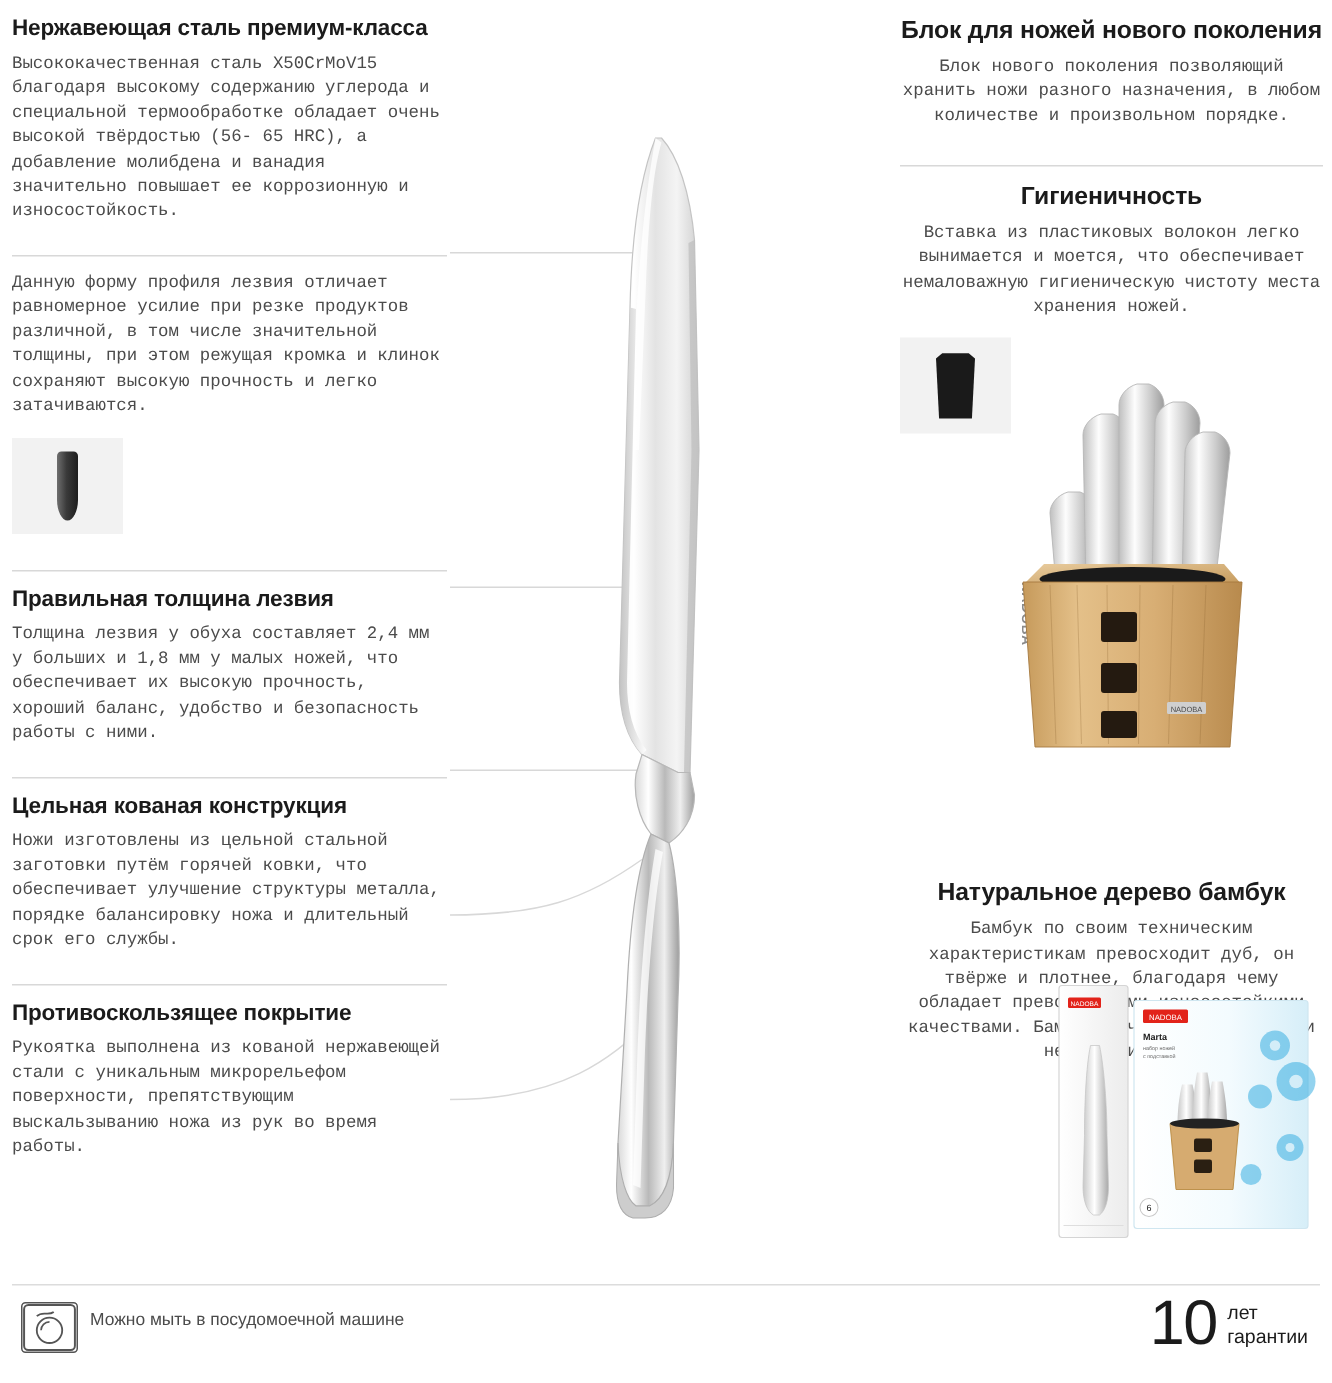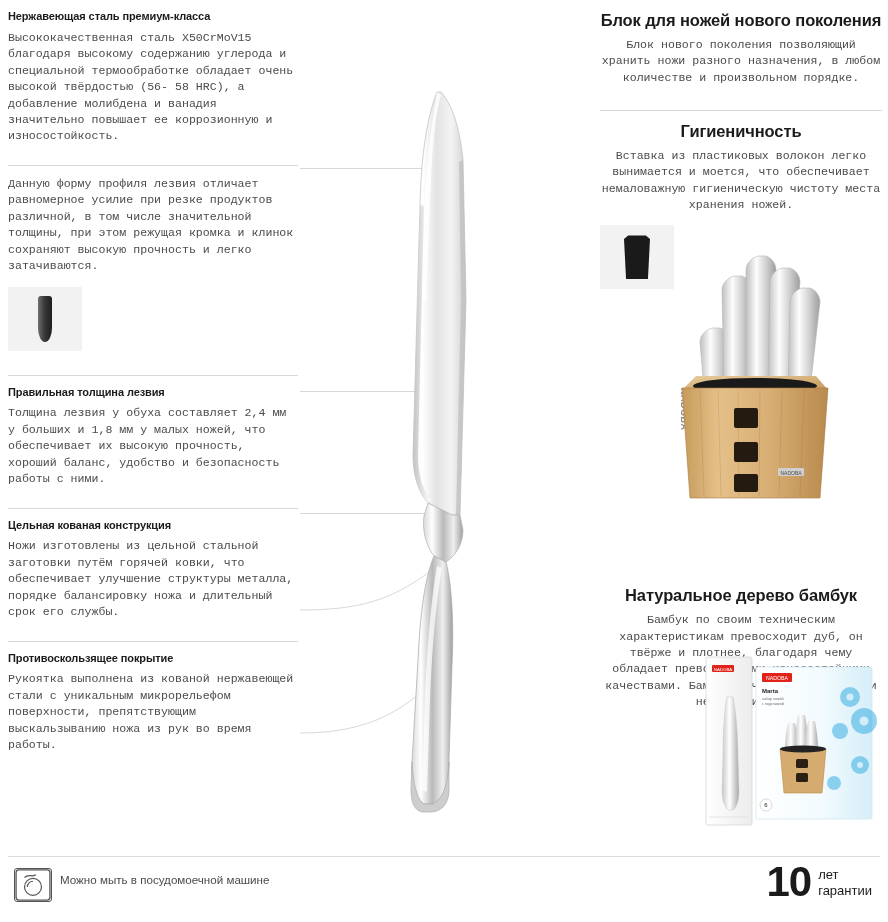--- a/index.html
+++ b/index.html
@@ -23,21 +23,21 @@
     position: absolute;
     left: 8px;
     top: 10px;
     width: 290px;
   }
   .feature {
     position: relative;
     padding-bottom: 10px;
   }
   .feat-title {
-    font-size: 11px;
+    font-size: 15px;
     font-weight: bold;
     line-height: 1.25;
     color: #1b1b1b;
     margin: 0 0 6px 0;
     letter-spacing: -0.1px;
   }
   .feat-text {
     font-size: 11.6px;
     line-height: 1.42;
     color: #4b4b4b;
@@ -177,21 +177,21 @@
   }
   .warranty {
     position: absolute;
     right: 16px;
     top: 862px;
     display: flex;
     align-items: flex-start;
   }
   .warranty-num {
     font-size: 42px;
-    font-weight: bold;
+    font-weight: normal;
     line-height: 0.95;
     color: #1b1b1b;
     letter-spacing: -1px;
   }
   .warranty-words {
     margin-left: 7px;
     padding-top: 5px;
     font-size: 13px;
     line-height: 1.25;
     color: #1b1b1b;
@@ -199,21 +199,21 @@
 </style>
 </head>
 <body>
 
 <div class="page">
 
   <div class="left-col">
 
     <div class="feature">
       <h2 class="feat-title">Нержавеющая сталь премиум-класса</h2>
-      <p class="feat-text">Высококачественная сталь X50CrMoV15 благодаря высокому содержанию углерода и специальной термообработке обладает очень высокой твёрдостью (56- 58 HRC), а добавление молибдена и ванадия значительно повышает ее коррозионную и износостойкость.</p>
+      <p class="feat-text">Высококачественная сталь X50CrMoV15 благодаря высокому содержанию углерода и специальной термообработке обладает очень высокой твёрдостью (56- 65 HRC), а добавление молибдена и ванадия значительно повышает ее коррозионную и износостойкость.</p>
     </div>
     <div class="divider"></div>
 
     <div class="feature">
       <p class="feat-text">Данную форму профиля лезвия отличает равномерное усилие при резке продуктов различной, в том числе значительной толщины, при этом режущая кромка и клинок сохраняют высокую прочность и легко затачиваются.</p>
       <div class="swatch">
         <div class="blade-shape"></div>
       </div>
     </div>
     <div class="divider"></div>

